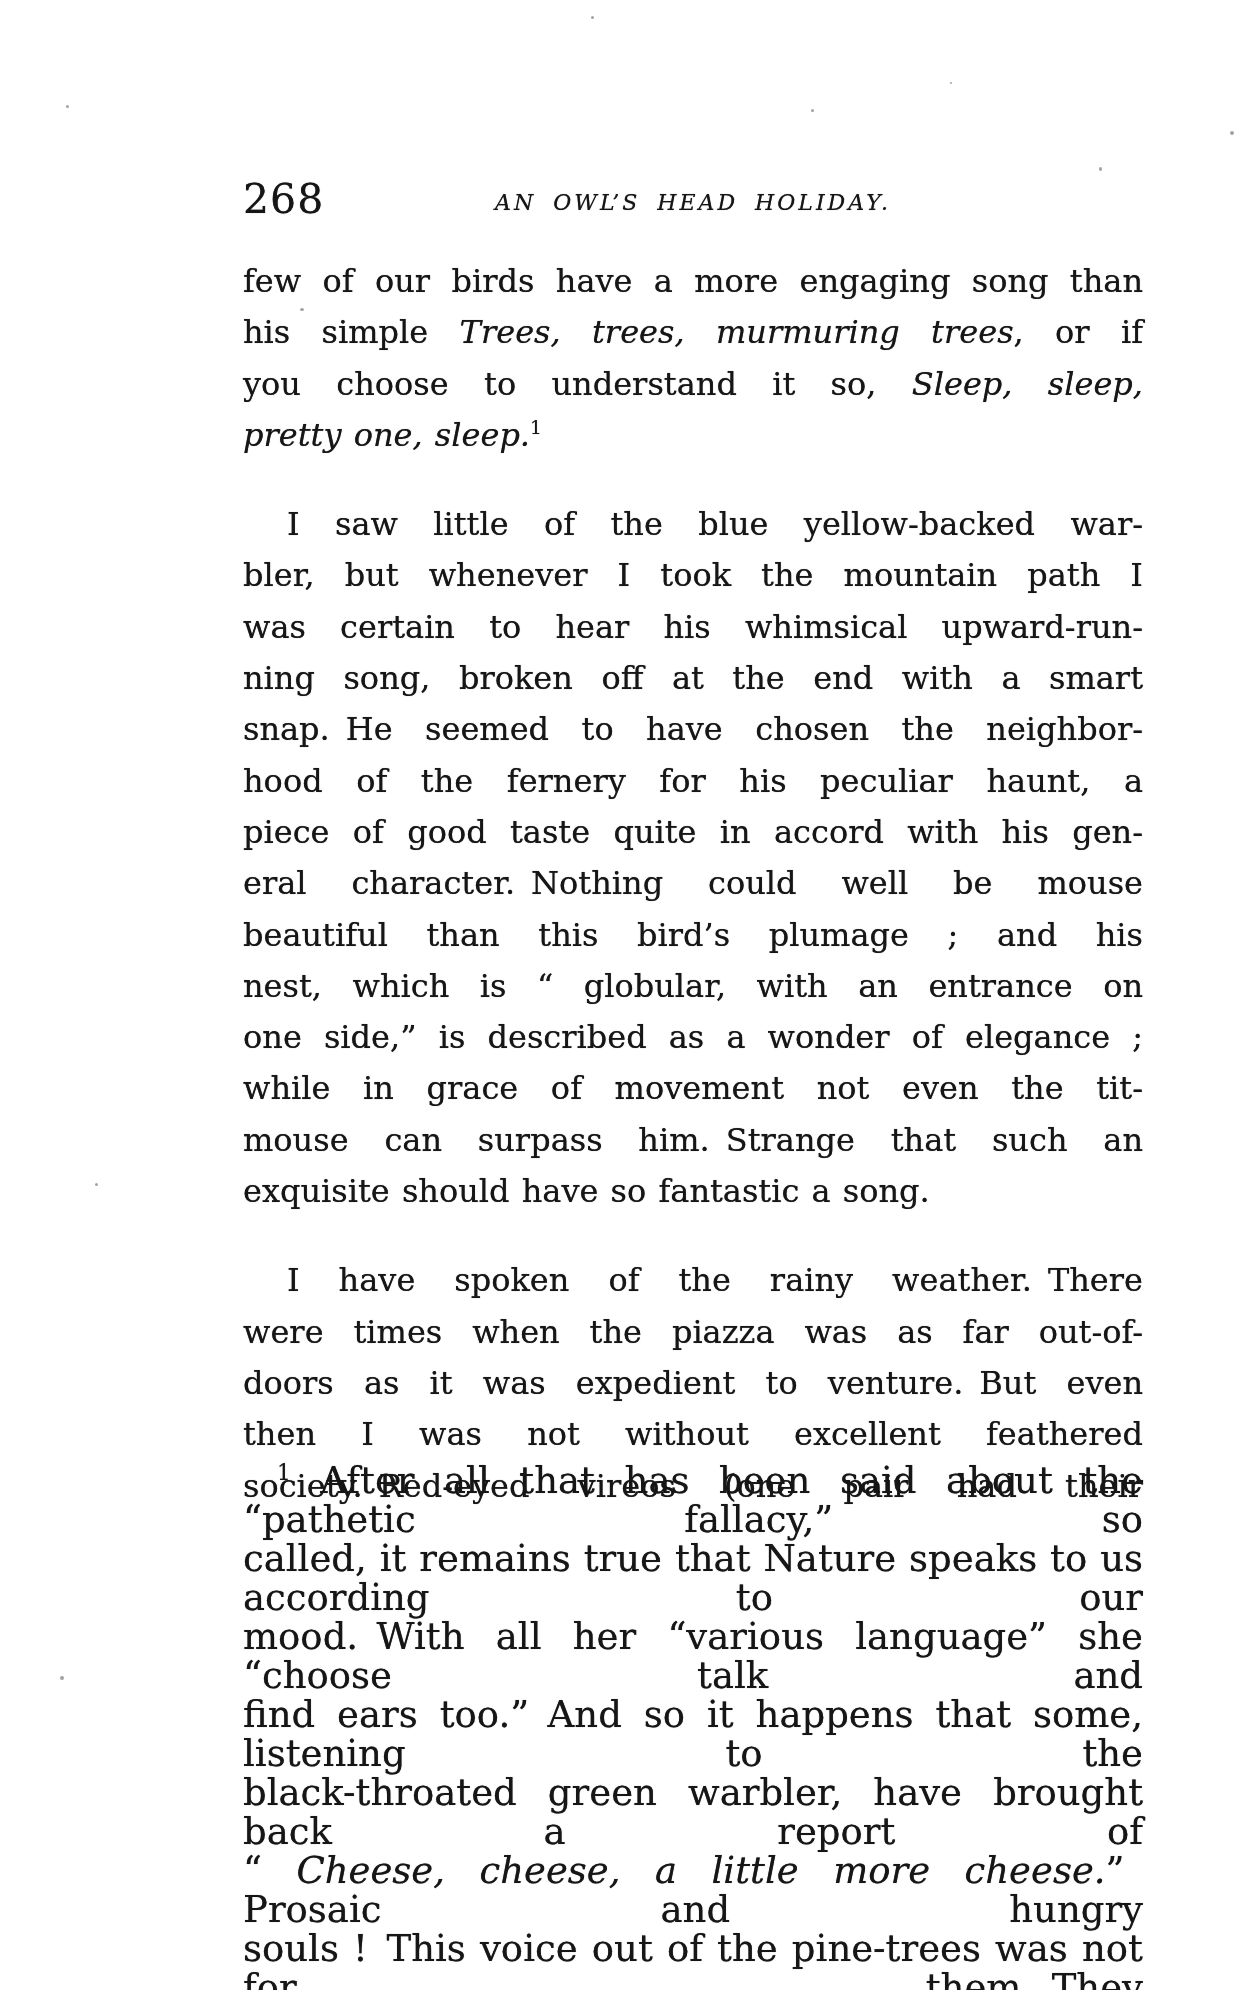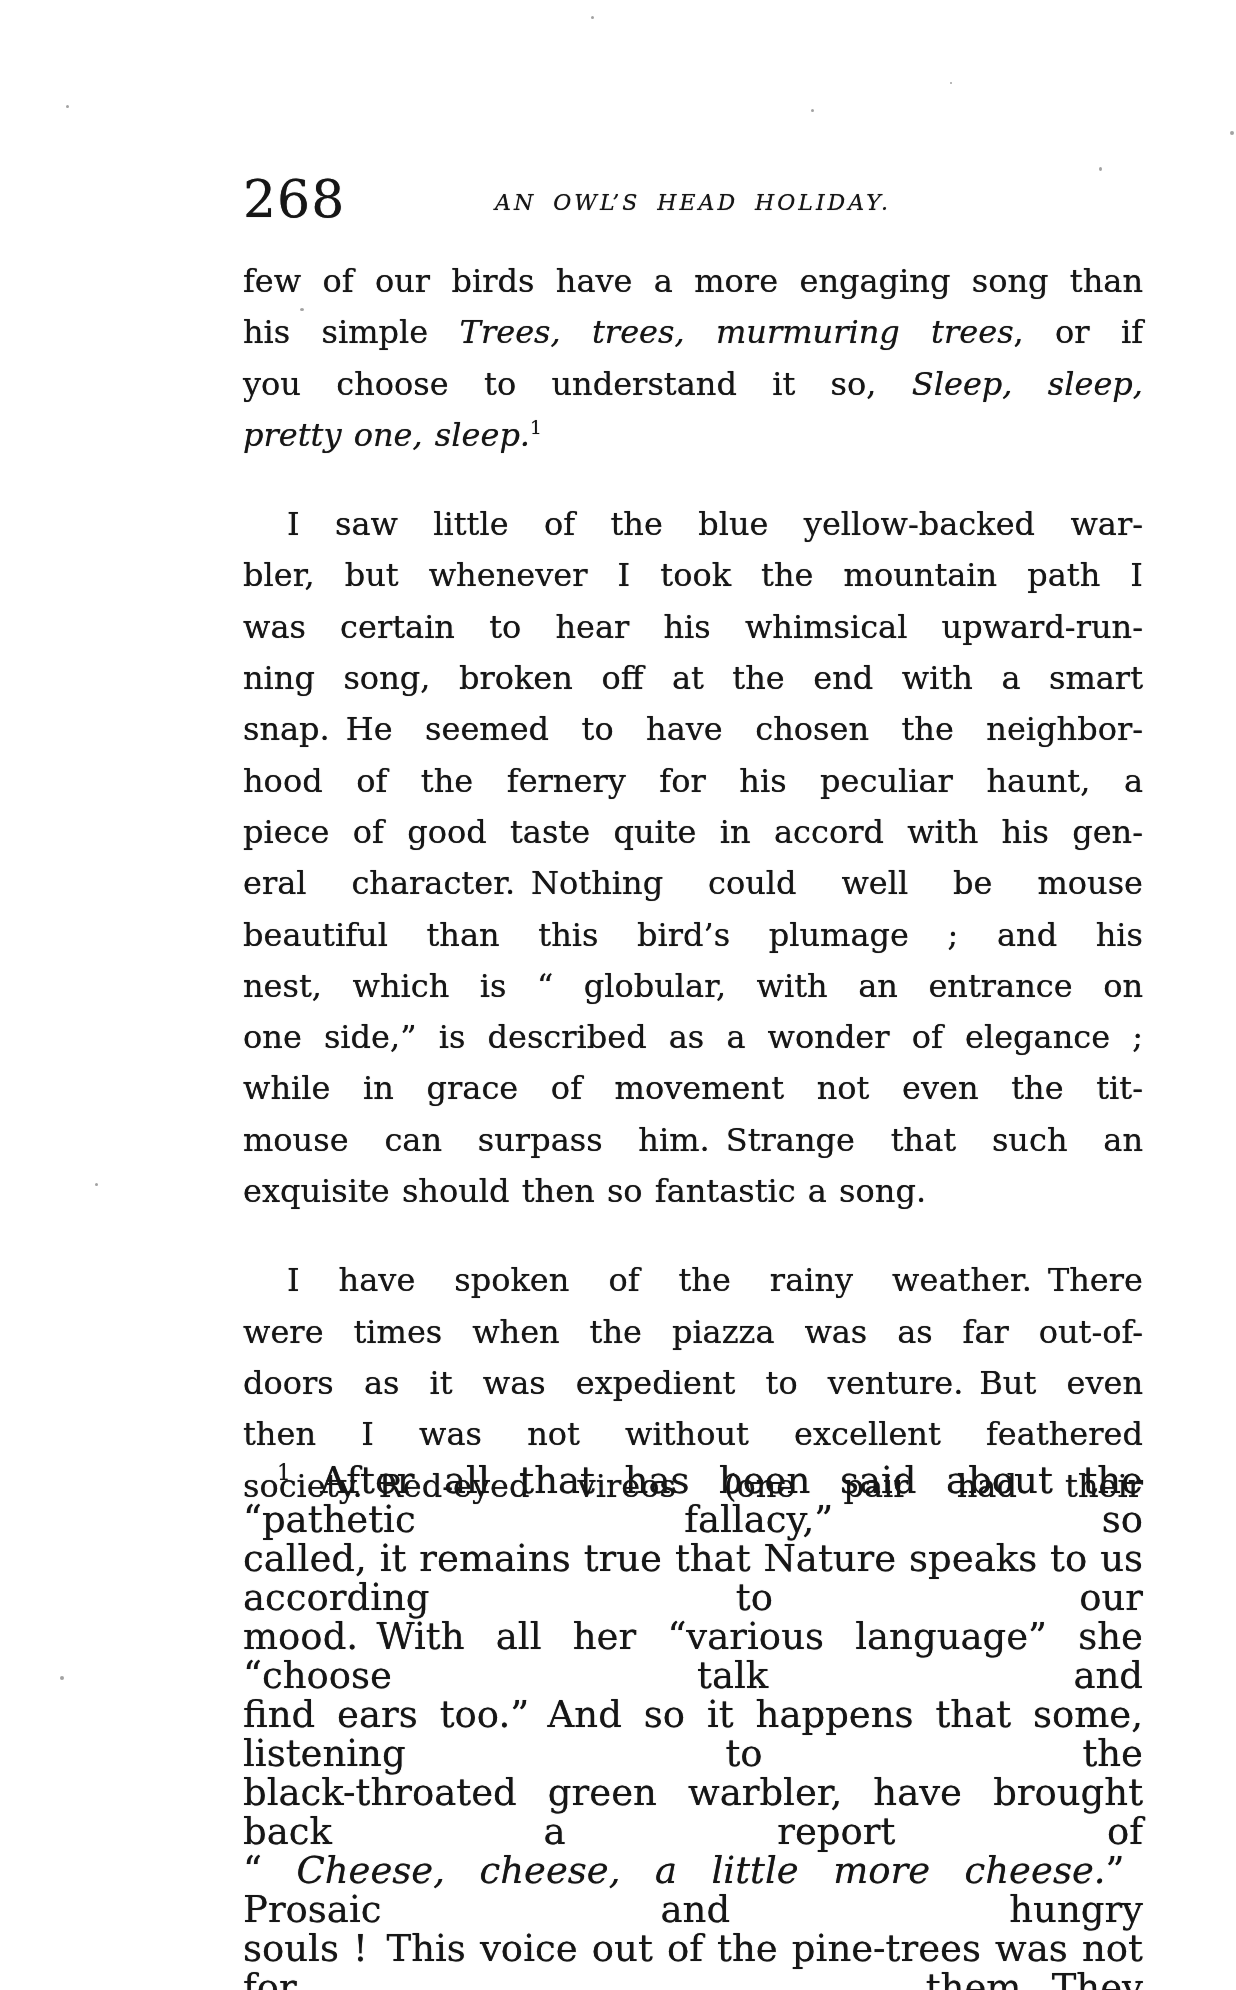--- a/index.html
+++ b/index.html
@@ -17,21 +17,21 @@
     position: absolute;
     left: 243px;
     top: 181px;
     width: 900px;
     height: 46px;
   }
   .pagenum {
     position: absolute;
     left: 0;
     top: -2px;
-    font-size: 52px;
+    font-size: 41px;
     line-height: 41px;
     letter-spacing: 1px;
   }
   .runhead {
     position: absolute;
     left: 0;
     right: 0;
     top: 6px;
     text-align: center;
     font-size: 22px;
@@ -100,21 +100,21 @@
       <div class="line"><span>ning song, broken off at the end with a smart</span></div>
       <div class="line"><span>snap. He seemed to have chosen the neighbor-</span></div>
       <div class="line"><span>hood of the fernery for his peculiar haunt, a</span></div>
       <div class="line"><span>piece of good taste quite in accord with his gen-</span></div>
       <div class="line"><span>eral character. Nothing could well be mouse</span></div>
       <div class="line"><span>beautiful than this bird’s plumage ; and his</span></div>
       <div class="line"><span>nest, which is “ globular, with an entrance on</span></div>
       <div class="line"><span>one side,” is described as a wonder of elegance ;</span></div>
       <div class="line"><span>while in grace of movement not even the tit-</span></div>
       <div class="line"><span>mouse can surpass him. Strange that such an</span></div>
-      <div class="line end"><span>exquisite should then so fantastic a song.</span></div>
+      <div class="line end"><span>exquisite should have so fantastic a song.</span></div>
       <div class="line ind"><span>I have spoken of the rainy weather. There</span></div>
       <div class="line"><span>were times when the piazza was as far out-of-</span></div>
       <div class="line"><span>doors as it was expedient to venture. But even</span></div>
       <div class="line"><span>then I was not without excellent feathered</span></div>
       <div class="line"><span>society. Red-eyed vireos (one pair had their</span></div>
     </main>
 
   <section class="footnote" id="footnote-lines">
       <div class="line ind"><span class="sup">1</span><span> After all that has been said about the “pathetic fallacy,” so</span></div>
       <div class="line"><span>called, it remains true that Nature speaks to us according to our</span></div>

